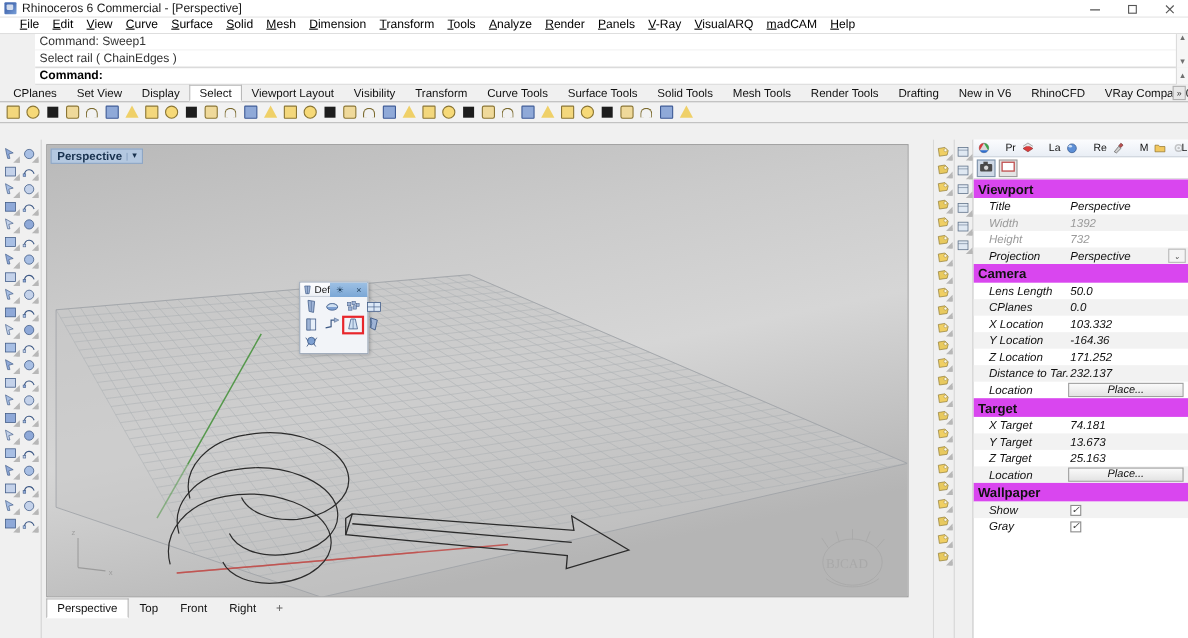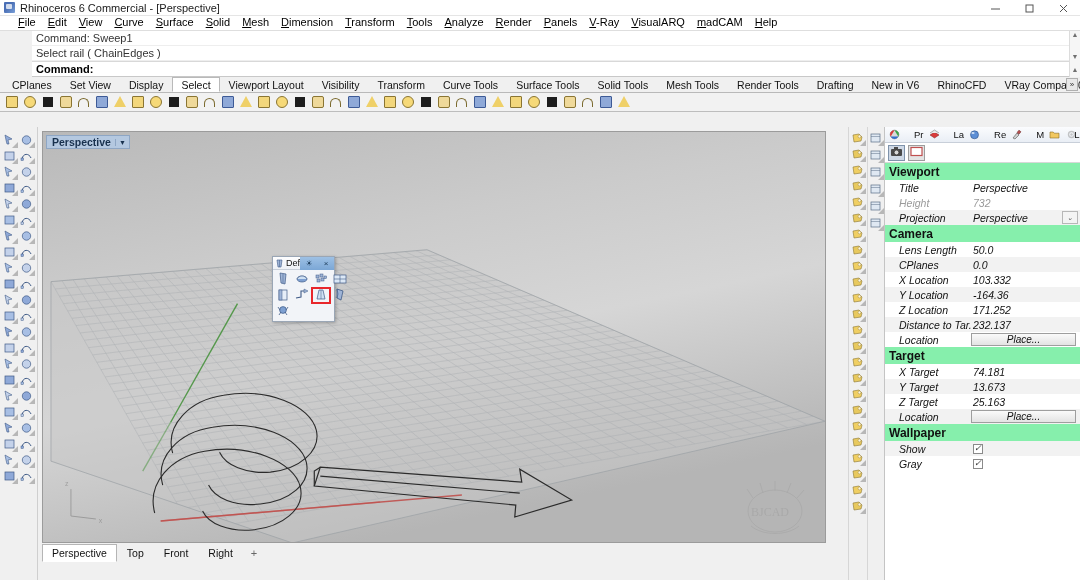--- a/index.html
+++ b/index.html
@@ -234,21 +234,21 @@
     height: 20px; display: flex; align-items: center; gap: 3px; padding-left: 3px;
     background: #fff; border-bottom: 1px solid #d8d8d8;
   }
   .psub { width: 17px; height: 16px; border: 1px solid #9d9d9d; background: #e4e4e4;
     display:flex; align-items:center; justify-content:center; position:relative; }
   .psub.active { background: #cfd9e6; border-color:#7f93ab; }
 
   .pscroll { flex: 1; overflow: hidden; }
   .pgroup {
     font-size: 12px; font-weight: bold; color: #111; padding: 2px 12px 1px 4px;
-    background: #86efac;
+    background: #d946ef;
   }
   .prow { display: flex; height: 15px; align-items: center; font-size: 10.5px; font-style: italic; }
   .prow.alt { background: #f2f2f2; }
   .prow .k { width: 86px; padding-left: 14px; color: #111; white-space: nowrap; overflow:hidden; }
   .prow .k.dim { color: #9a9a9a; }
   .prow .v { flex: 1; color: #111; padding-left: 2px; white-space: nowrap; }
   .prow .v.dim { color: #9a9a9a; }
   .prow .combo {
     width: 16px; height: 13px; border: 1px solid #b7b7b7; background: #f4f4f4;
     display:flex; align-items:center; justify-content:center; font-size:7px; color:#555;
@@ -1192,20 +1192,24 @@
                 <rect x="1" y="1.5" width="11" height="8" fill="#fff" stroke="#c05050" stroke-width="1.2"></rect>
               </svg></span>
           </div>
         </div>
       <div class="pscroll" id="propbody">
           <div class="pgroup">Viewport</div>
           <div class="prow">
             <span class="k">Title</span>
             <span class="v">Perspective</span>
           </div>
+          <div class="prow alt">
+            <span class="k dim">Width</span>
+            <span class="v dim">1392</span>
+          </div>
           <div class="prow">
             <span class="k dim">Height</span>
             <span class="v dim">732</span>
           </div>
           <div class="prow alt">
             <span class="k">Projection</span>
             <span class="v">Perspective</span>
                  <span class="combo">⌄</span>
           </div>
           <div class="pgroup">Camera</div>

